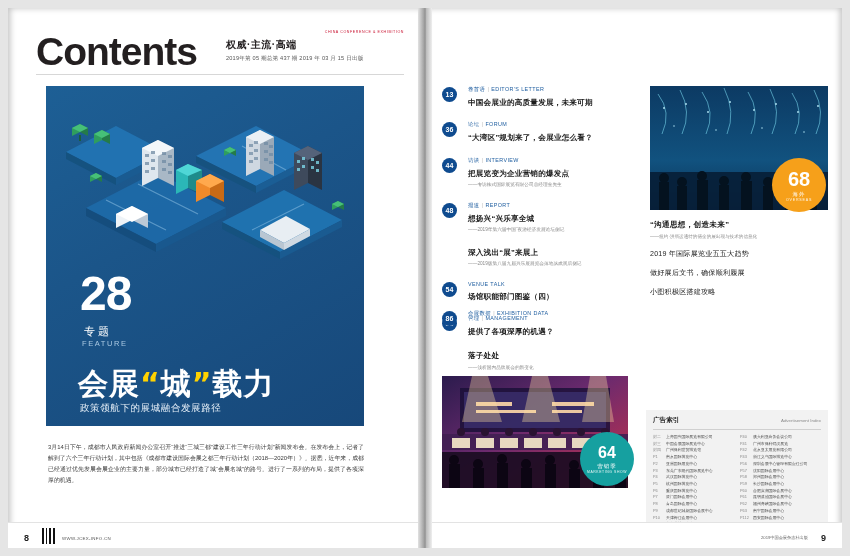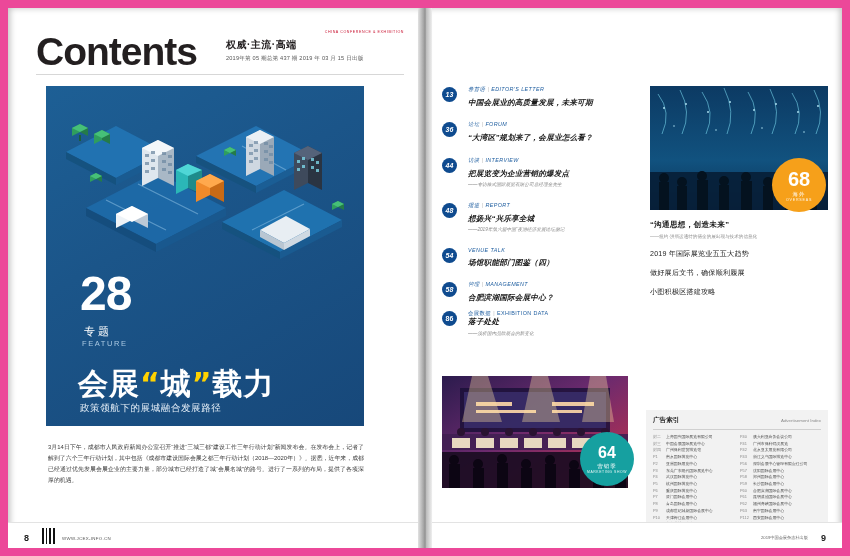--- a/index.html
+++ b/index.html
@@ -5,21 +5,21 @@
   * { box-sizing: border-box; }
   html, body { margin:0; padding:0; }
   body {
     width:850px; height:556px;
     background:#b9b9b9;
     font-family:"Liberation Sans", sans-serif;
     overflow:hidden;
   }
   .spread {
     position:absolute; left:0; top:0; width:850px; height:556px;
-    background:#ec4899;
+    background:#e5e5e5;
   }
   .page {
     position:absolute; top:8px; height:540px; background:#ffffff;
     overflow:hidden;
   }
   .page-left { left:8px; width:414px; box-shadow: 2px 0 6px rgba(0,0,0,0.25) inset; }
   .page-right { left:428px; width:414px; box-shadow: -2px 0 6px rgba(0,0,0,0.25) inset; }
   .gutter {
     position:absolute; left:418px; top:8px; width:14px; height:540px;
     background:linear-gradient(to right,#e2e2e2,#9e9e9e 45%,#8d8d8d 50%,#bdbdbd 60%,#efefef);
@@ -109,21 +109,21 @@
   }
   .folio-l { position:absolute; left:16px; bottom:5px; font-size:9px; color:#1b1b1b; font-weight:bold; }
   .qr {
     position:absolute; left:34px; bottom:4px; width:16px; height:16px;
     background:
       linear-gradient(90deg,#111 0 2px,transparent 2px 4px,#111 4px 5px,transparent 5px 7px,#111 7px 9px,transparent 9px 11px,#111 11px 13px,transparent 13px 16px);
   }
   .wwwtxt { position:absolute; left:54px; bottom:7px; font-size:4.4px; color:#555; letter-spacing:0.3px; }
 
   
-  .toc { position:absolute; left:14px; top:78px; width:200px;font-style:italic; }
+  .toc { position:absolute; left:14px; top:78px; width:200px; }
   .toc-entry { position:relative; margin-bottom:13px; padding-left:26px; }
   .toc-pg {
     position:absolute; left:0; top:1px;
     width:15px; height:15px; border-radius:50%;
     background:#0f4b8f; color:#fff; font-size:7px; font-weight:bold;
     display:flex; align-items:center; justify-content:center;
   }
   .toc-cat {
     font-size:5.4px; color:#1b5b9e; letter-spacing:0.4px; margin-bottom:4px;
   }
@@ -417,35 +417,39 @@
 
       <div class="toc-entry">
         <div class="toc-pg">48</div>
         <div class="toc-cat">
           <span>报道</span><span class="bar">|</span><span>REPORT</span>
         </div>
         <div class="toc-t">想扬兴“兴乐享全城</div>
         <div class="toc-d">——2019年第六届中国“夜游经济发展论坛侧记</div>
       </div>
 
+      <div class="toc-entry">
+        <div class="toc-t">深入浅出“展”来展上</div>
+        <div class="toc-d">——2019版第八届九届兴乐展展览会落地落成观后侧记</div>
+      </div>
 
       <div class="toc-entry">
         <div class="toc-pg">54</div>
         <div class="toc-cat">
           <span>VENUE TALK</span>
         </div>
         <div class="toc-t">场馆职能部门图鉴（四）</div>
       </div>
 
       <div class="toc-entry">
         <div class="toc-pg">58</div>
         <div class="toc-cat">
           <span>管理</span><span class="bar">|</span><span>MANAGEMENT</span>
         </div>
-        <div class="toc-t">合肥滨湖国际会展中心？</div>
+        <div class="toc-t">提供了各项深厚的机遇？</div>
       </div>
 
       <div class="toc-entry">
         <div class="toc-t">落子处处</div>
         <div class="toc-d">——浅析国内品牌展会的新变化</div>
       </div>
     </div>
 
     <div class="toc-exh" style="top:302px;">
       <div class="toc-entry" style="margin:0;">

